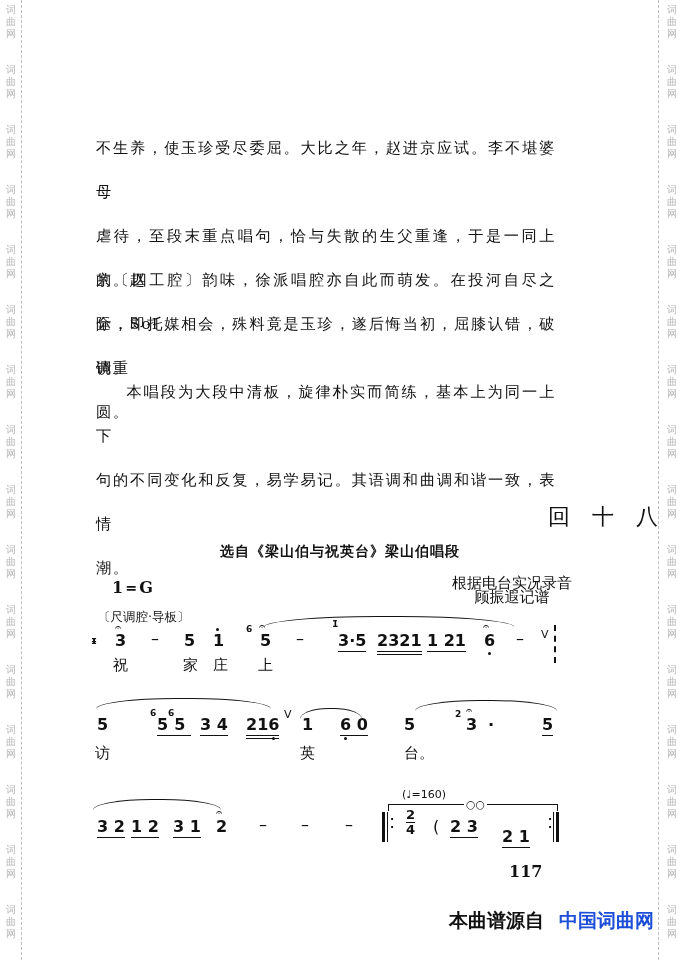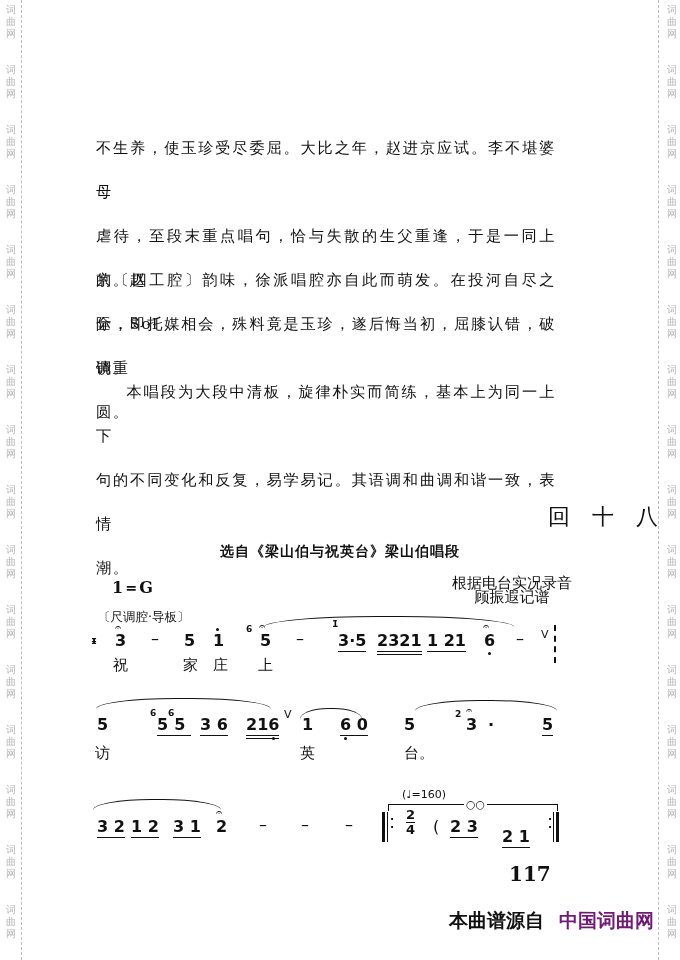--- a/index.html
+++ b/index.html
@@ -34,21 +34,21 @@
     .ul1 { border-bottom: 1.5px solid #111; padding-bottom: 1px; }
     .ul2 { border-bottom: 4px double #111; padding-bottom: 1px; }
     .lyr { position: absolute; font-size: 15px; font-family: "DejaVu Sans", sans-serif; }
     .grace { position: absolute; font-family: "DejaVu Sans", sans-serif; font-weight: bold; font-size: 9px; line-height: 9px; }
     .fermata { position: absolute; font-size: 11px; font-family: "DejaVu Sans", sans-serif; }
     .dot { position: absolute; width: 3px; height: 3px; border-radius: 50%; background: #111; }
     .slur { position: absolute; border-top: 1.5px solid #111; border-radius: 50% 50% 0 0 / 12px 12px 0 0; height: 10px; }
     .bar { position: absolute; border-left: 2px dashed #111; }
     .breath { position: absolute; font-size: 11px; font-family: "DejaVu Sans", sans-serif; }
     .small { position: absolute; font-size: 11px; font-family: "DejaVu Sans", sans-serif; }
-    .pageno { position: absolute; left: 509px; top: 862px; font-size: 20px; font-weight: bold; }
+    .pageno { position: absolute; left: 509px; top: 862px; font-size: 16px; font-weight: bold; }
     .footer { position: absolute; top: 908px; font-family: "DejaVu Sans", sans-serif; font-weight: bold; font-size: 19px; }
   </style>
 </head>
 <body>
 
 <div class="side left">
   <div class="dash"></div>
 <div class="wm" style="top: 4px;">
       <span>词</span>
       <span>曲</span>
@@ -269,21 +269,21 @@
   <span class="lyr" style="left:213px;top:656px;">庄</span>
   <span class="lyr" style="left:258px;top:656px;">上</span>
 </div>
 
 <div>
   <span class="slur" style="left:96px;top:698px;width:175px;"></span>
   <span class="n" style="left:97px;top:716px;">5</span>
   <span class="grace" style="left:150px;top:709px;">6</span>
   <span class="grace" style="left:168px;top:709px;">6</span>
   <span class="n ul1" style="left:157px;top:716px;letter-spacing:6px;"><span>5</span><span>5</span></span>
-  <span class="n ul1" style="left:200px;top:716px;">3 6</span>
+  <span class="n ul1" style="left:200px;top:716px;">3 4</span>
   <span class="n ul2" style="left:246px;top:716px;">216</span>
   <span class="dot" style="left:272px;top:737px;"></span>
   <span class="breath" style="left:284px;top:708px;">V</span>
   <span class="slur" style="left:300px;top:708px;width:62px;"></span>
   <span class="n" style="left:302px;top:716px;">1</span>
   <span class="n ul1" style="left:340px;top:716px;">6 0</span>
   <span class="dot" style="left:344px;top:737px;"></span>
   <span class="slur" style="left:415px;top:700px;width:142px;"></span>
   <span class="n" style="left:404px;top:716px;">5</span>
   <span class="grace" style="left:455px;top:710px;">2</span>
@@ -320,13 +320,13 @@
   <span class="n ul1" style="left:450px;top:818px;">2 3</span>
   <span class="n ul1" style="left:502px;top:818px;margin-top:10px;">2 1</span>
   <span class="small" style="left:548px;top:816px;font-weight:bold;line-height:8px;">·<br>·</span>
   <span style="position:absolute;left:553px;top:812px;width:1px;height:30px;background:#111;"></span>
   <span style="position:absolute;left:556px;top:812px;width:3px;height:30px;background:#111;"></span>
 </div>
 
 <div class="pageno">117</div>
 
 <div class="footer" style="left:449px;">本曲谱源自</div>
-<div class="footer" style="left:559px;color:#701a75;">中国词曲网</div>
+<div class="footer" style="left:559px;color:#1d4ed8;">中国词曲网</div>
 
 </body></html>

